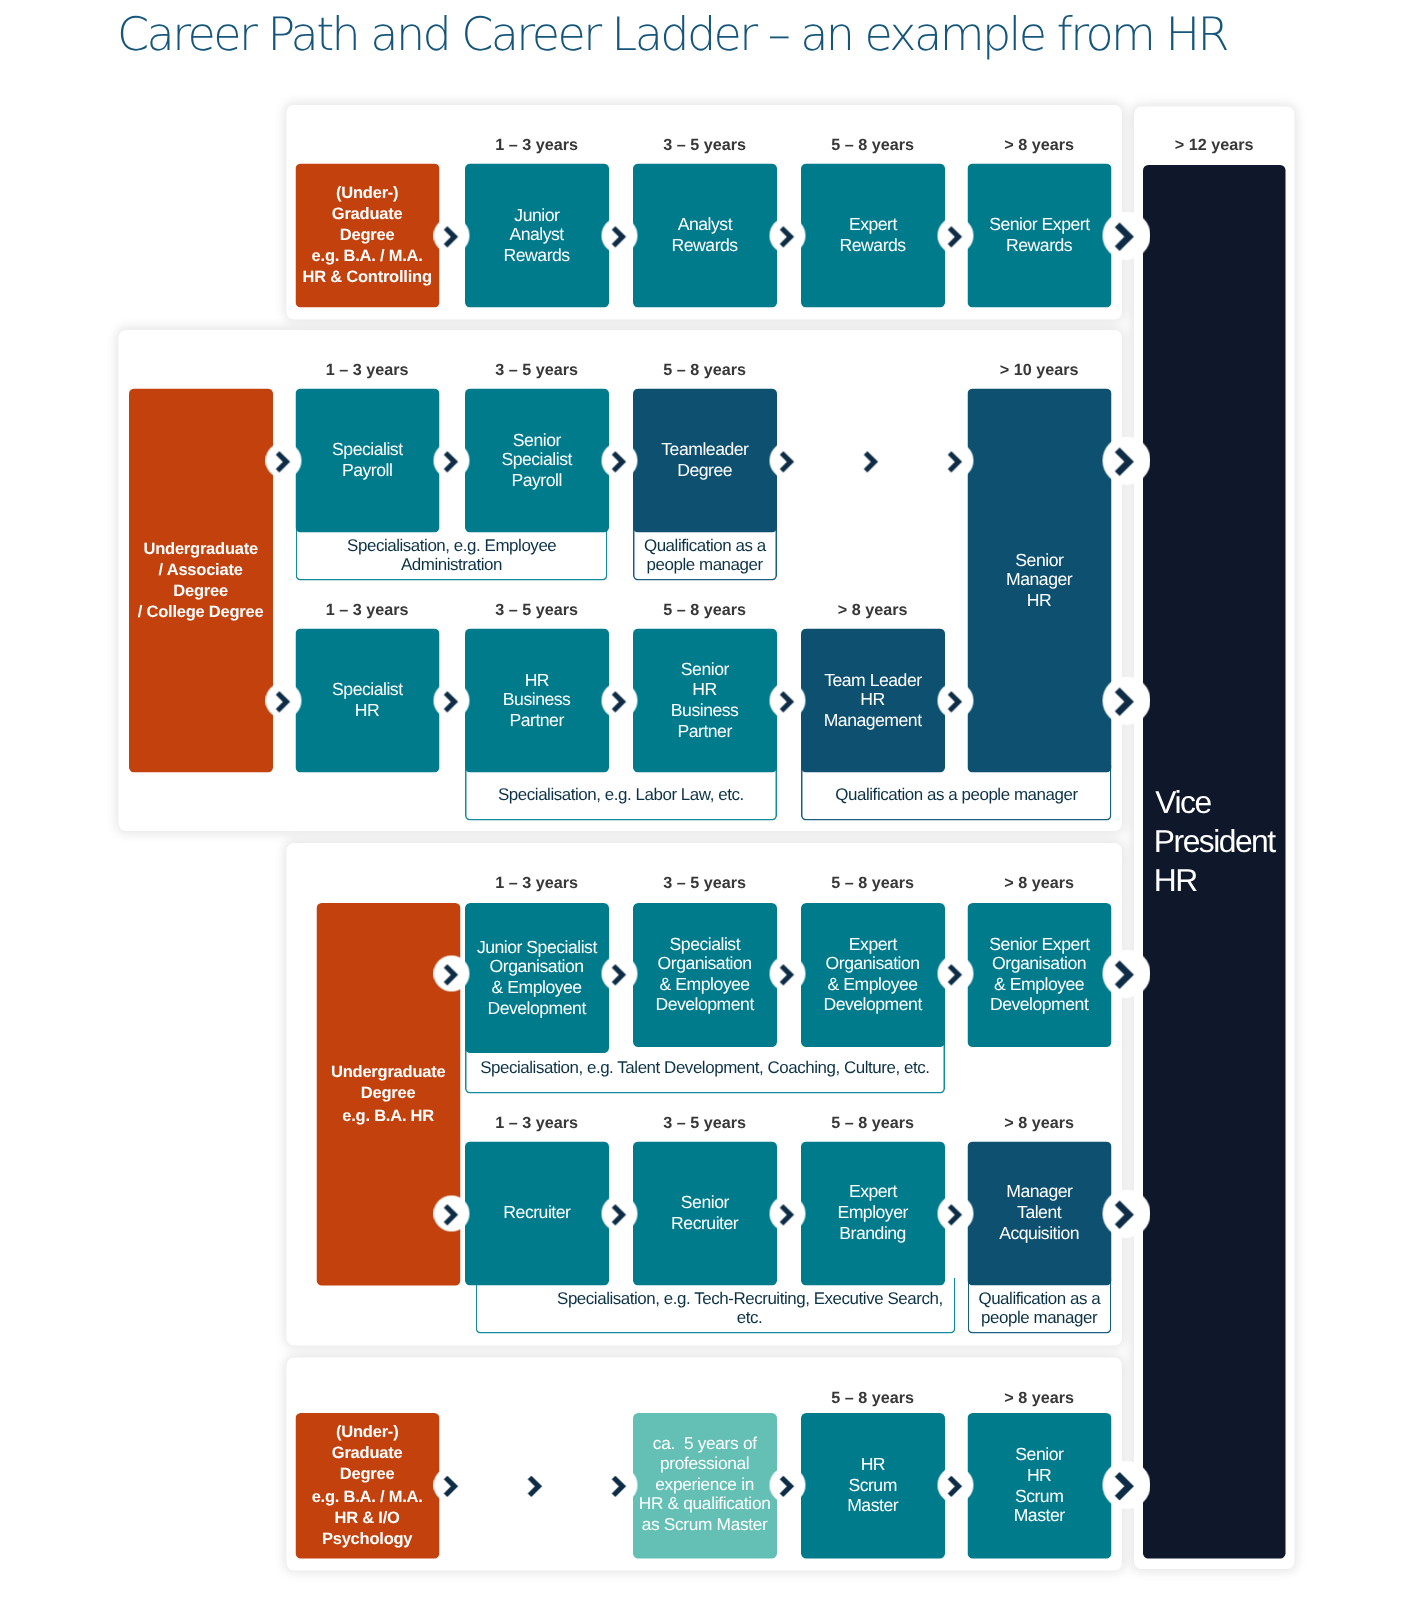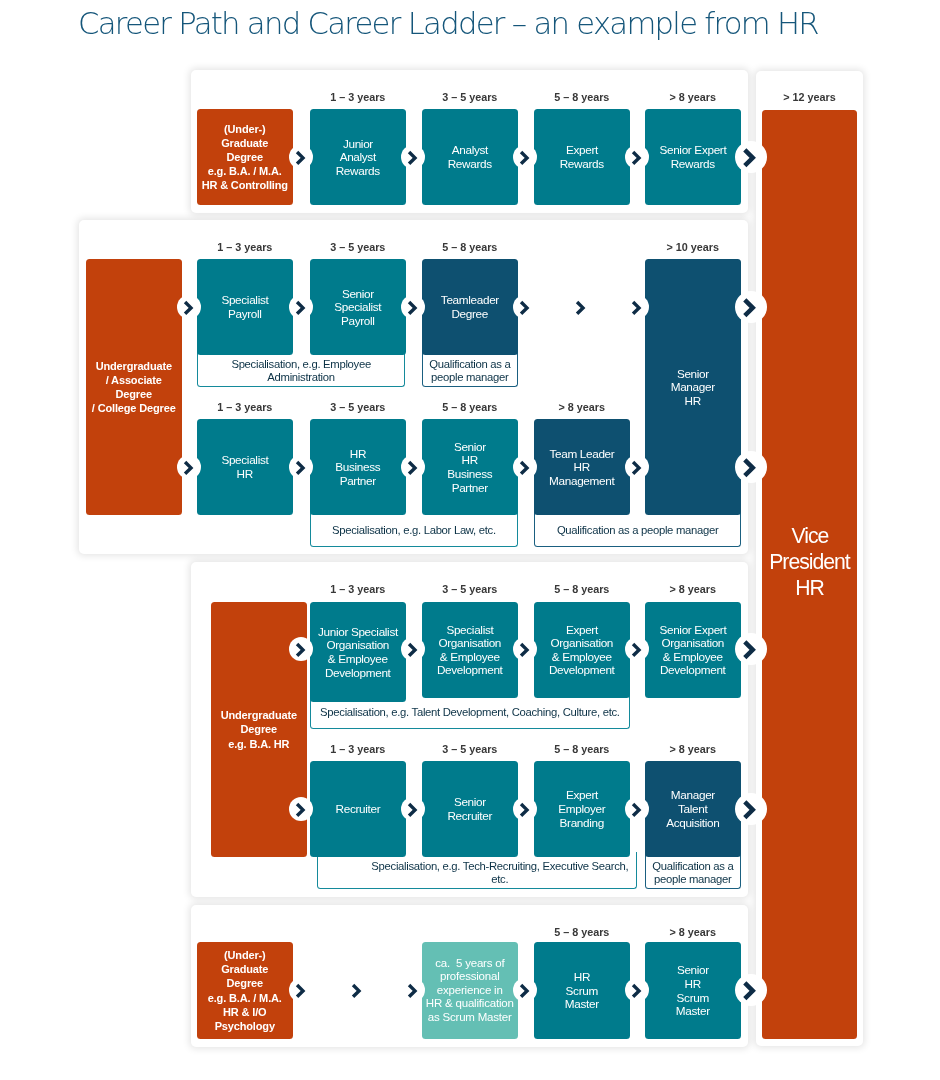--- a/index.html
+++ b/index.html
@@ -23,22 +23,22 @@
           text-align:center;white-space:nowrap;z-index:2;}
   .note{position:absolute;background:#fff;border:1.2px solid #007b8c;border-top:0;border-radius:0 0 3.5px 3.5px;
         color:#0c3246;font-size:11.3px;line-height:13.2px;letter-spacing:-0.3px;
         text-indent:0.3px;display:flex;align-items:center;justify-content:center;
         text-align:center;white-space:pre-line;z-index:1;box-sizing:border-box;}
   .note.note-teal{border-color:#148a9b;}
   .note.note-navy{border-color:#1a5f80;}
   .arrow{position:absolute;width:24px;height:24px;border-radius:50%;background:#fff;
          z-index:4;}
   .arrow svg{position:absolute;left:0;top:0;}
-  .vp{position:absolute;border-radius:3.5px;background:#c2410c;color:#fff;display:flex;
-      align-items:center;justify-content:center;text-align:center;white-space:pre-line;
+  .vp{position:absolute;border-radius:3.5px;background:#0f172a;color:#fff;display:flex;
+      align-items:center;justify-content:center;white-space:pre-line;
       font-size:21.2px;line-height:26.4px;letter-spacing:-1.0px;text-indent:1.0px;
       z-index:2;font-weight:400;padding-bottom:24px;box-sizing:border-box;}
 </style>
 </head>
 <body>
 
 <div class="stage">
   <h1 class="title">Career Path and Career Ladder – an example from HR</h1>
   <div id="layers">
       <div class="panel" style="left: 191px; top: 69.5px; width: 557px; height: 143px;"></div>

